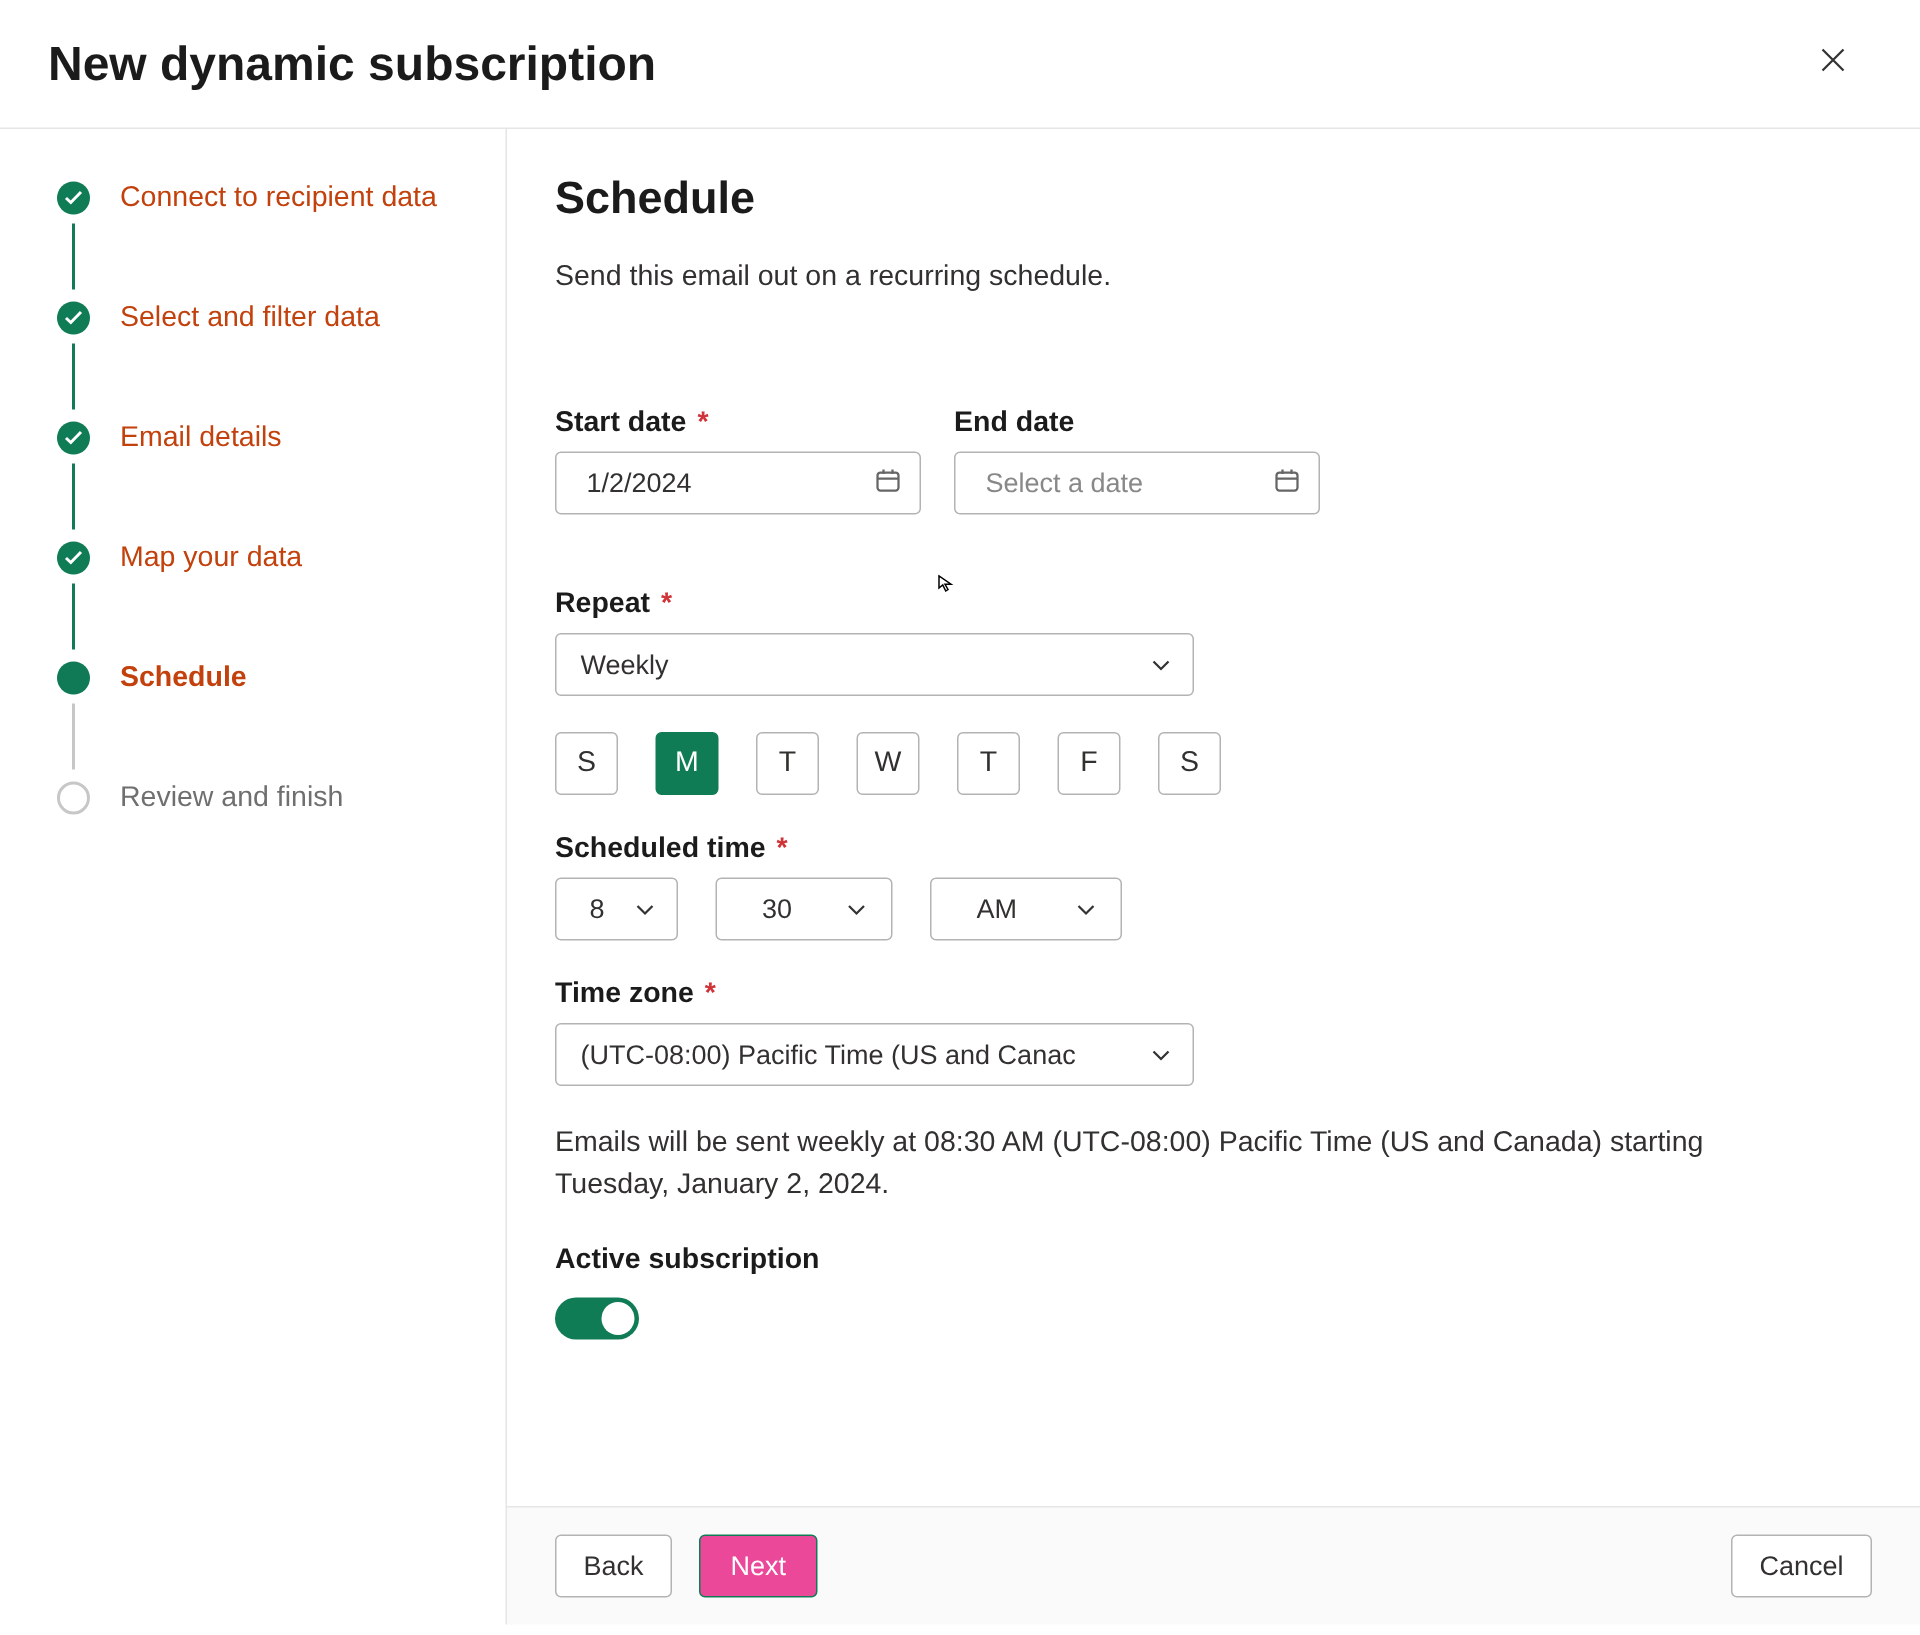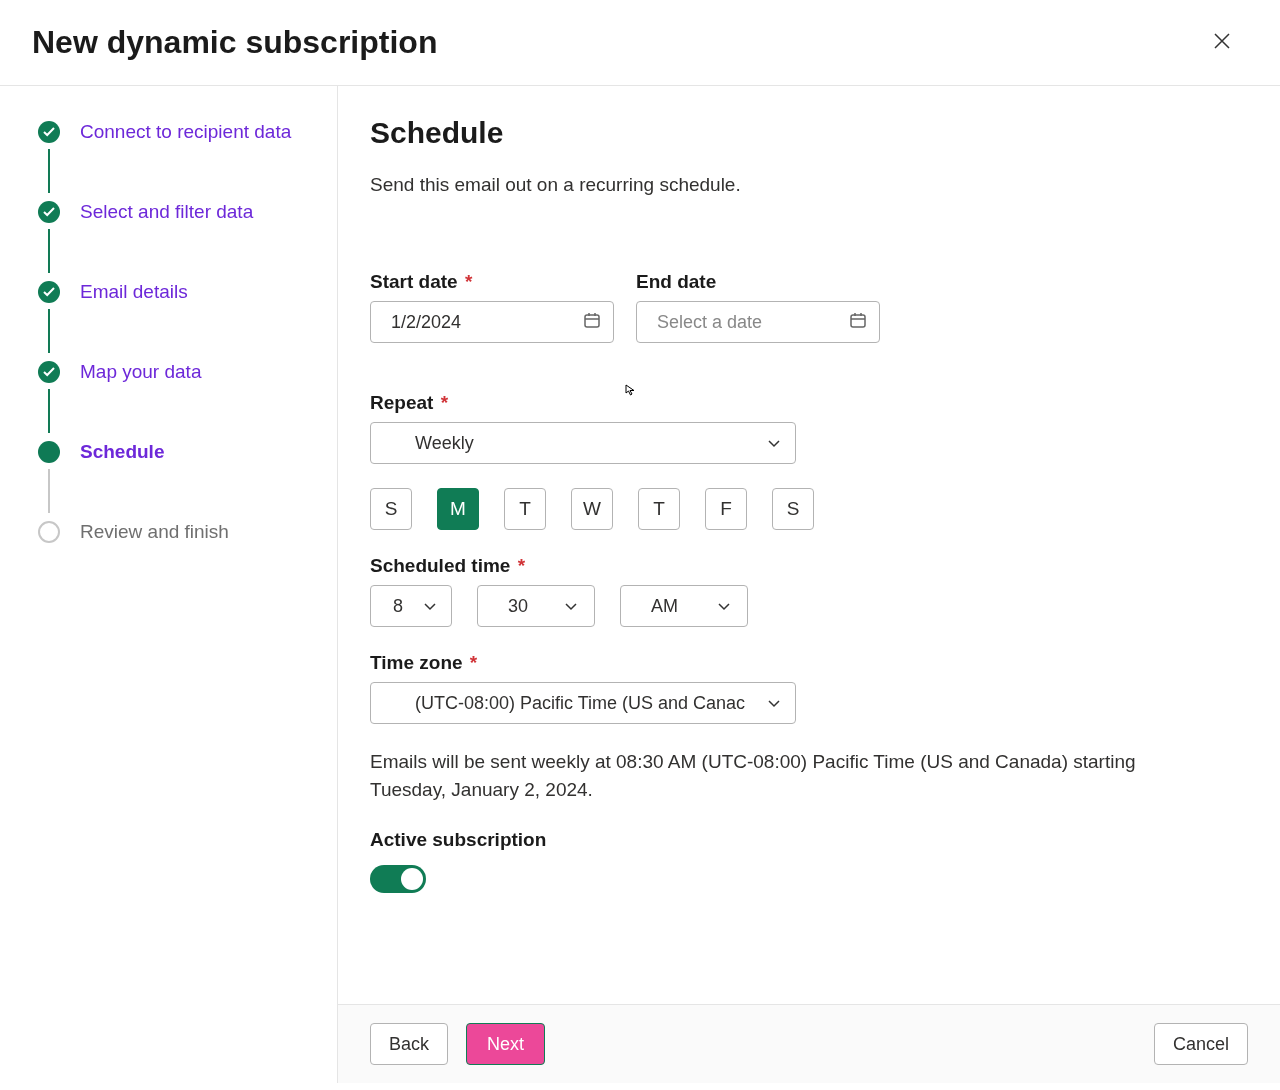--- a/index.html
+++ b/index.html
@@ -24,40 +24,40 @@
   .step + .step { margin-top: 58px; }
   .step::after { content:""; position:absolute; left:10px; top:28px; bottom:-50px; width:2px; background:#127a55; }
   .step:last-child::after { display:none; }
   .step.pending::after, .step.current + .step::after { }
   .step.current::after { background:#c7c7c7; }
   .step-dot { width:22px; height:22px; border-radius:50%; display:flex; align-items:center; justify-content:center; flex-shrink:0; margin-right:20px; }
   .step.done .step-dot { background:#107c55; }
   .step.done .step-dot svg { stroke:#fff; stroke-width:2; }
   .step.current .step-dot { background:#0f7a55; }
   .step.pending .step-dot { background:#fff; border:2px solid #c7c7c7; }
-  .step-label { font-size:19px; color:#6d28d9; }
+  .step-label { font-size:19px; color:#c2410c; }
   .step.current .step-label { font-weight:600; }
   .step.pending .step-label { color:#6f6f6f; }
 
   
   .content { padding: 30px 40px 20px 32px; flex:1; overflow:auto; }
   .content h2 { margin:0 0 24px 0; font-size:30px; font-weight:600; }
   .description { font-size:19px; color:#323130; margin:0 0 50px 0; }
 
   .row { display:flex; gap:22px; }
   .field { margin-bottom:24px; }
   .field-label { font-size:19px; font-weight:600; margin-bottom:8px; display:block;margin-top:25px; }
   .req { color:#d13438; margin-left:2px; }
 
   .date-input { display:flex; align-items:center; border:1px solid #b3b3b3; border-radius:4px; height:42px; padding: 0 12px 0 18px; width:244px; justify-content:space-between; }
   .date-input input { border:none; outline:none; font-size:18px; color:#323130; width: 170px; background:transparent; }
   .date-input input::placeholder { color:#888; }
   .cal-icon svg { stroke:#666; }
 
-  .select, .small-select { display:flex; align-items:center; border:1px solid #b3b3b3; border-radius:4px; height:42px; padding: 0 14px 0 44px; justify-content:space-between; cursor:pointer; }
+  .select, .small-select { display:flex; align-items:center; border:1px solid #b3b3b3; border-radius:4px; height:42px; padding: 0 14px 0 16px; justify-content:space-between; cursor:pointer; }
   .select { width:426px; }
   .select span, .small-select span { font-size:18px; color:#323130; white-space:nowrap; overflow:hidden; }
   .tz-select { width:426px; }
   .tz-select span { max-width: 340px; text-overflow: clip; }
 
   .chevron-down svg { stroke:#333; stroke-width:1.5; }
 
   .days-row { display:flex; gap:25px; margin-top:4px; }
   .day-btn { width:42px; height:42px; border:1px solid #b3b3b3; border-radius:4px; display:flex; align-items:center; justify-content:center; font-size:19px; cursor:pointer; background:#fff; color:#323130; }
   .day-btn.selected { background:#107c55; color:#fff; border-color:#107c55; }

